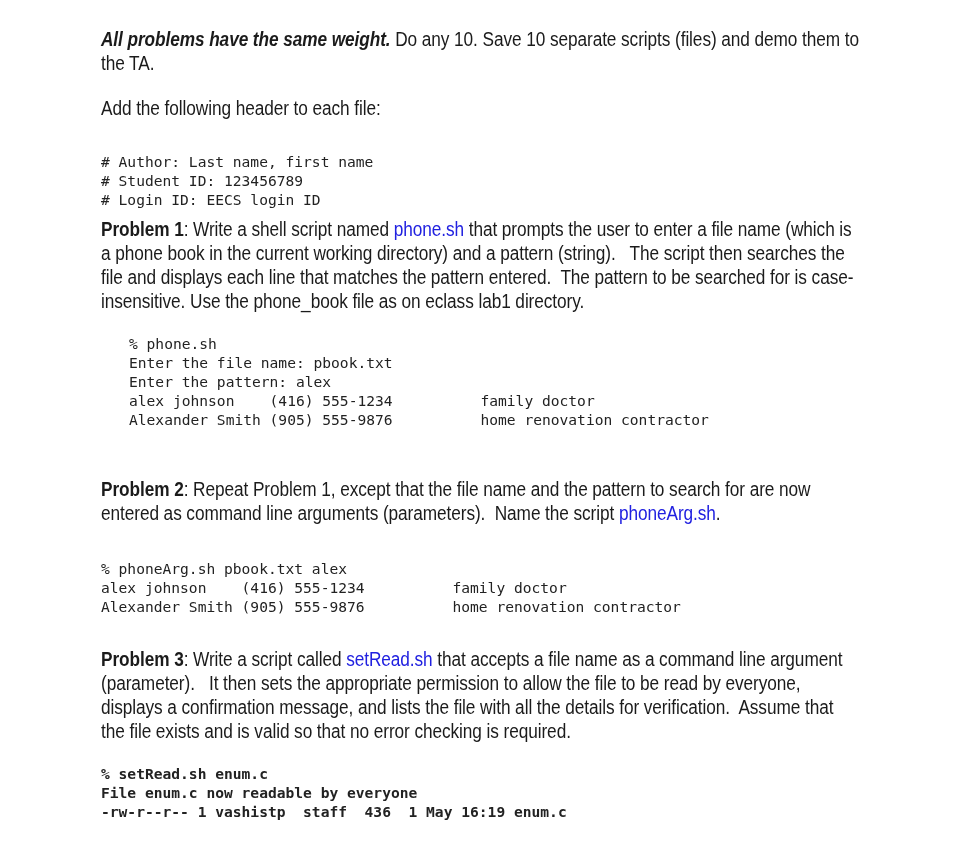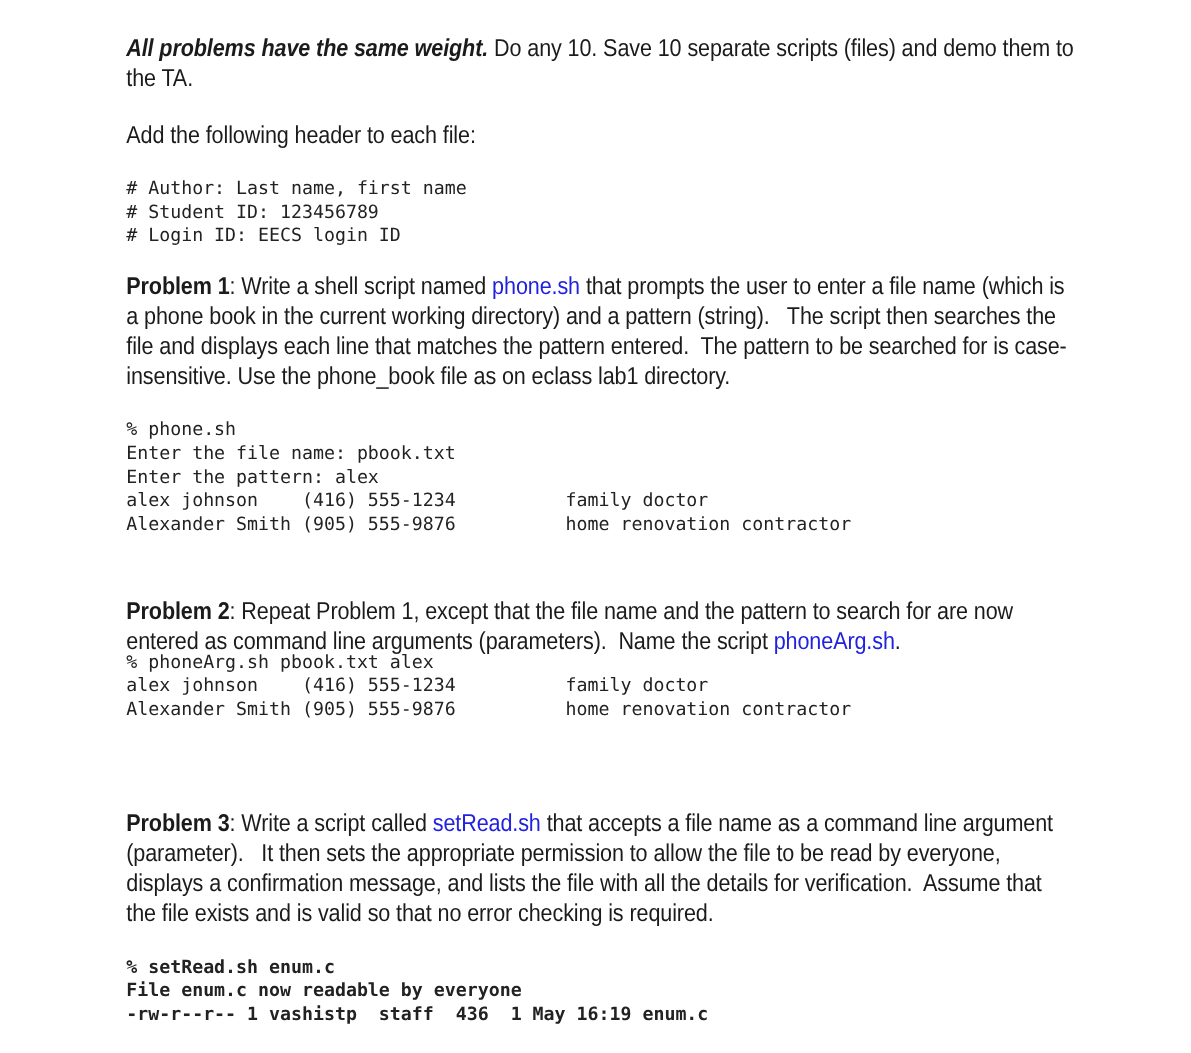--- a/index.html
+++ b/index.html
@@ -43,25 +43,25 @@
     font-size: 14.6px;
     line-height: 18.9px;
     color: #222222;
     white-space: pre;
     letter-spacing: 0px;
   }
 
   
   .s-intro   { position: absolute; top: 27px; }
   .s-addhdr  { position: absolute; top: 96px; }
-  .s-hdrcode { position: absolute; top: 142px; }
+  .s-hdrcode { position: absolute; top: 153px; }
   .s-p1      { position: absolute; top: 217px; }
-  .s-c1      { position: absolute; top: 335px; }
+  .s-c1      { position: absolute; top: 335px; margin-left: 28px; }
   .s-p2      { position: absolute; top: 477px; }
-  .s-c2      { position: absolute; top: 521px; }
+  .s-c2      { position: absolute; top: 560px; }
   .s-p3      { position: absolute; top: 647px; }
   .s-c3      { position: absolute; top: 765px; font-weight: bold; }
 </style>
 </head>
 <body>
 
 <div class="page">
 
   <div class="prose s-intro"><span class="bi">All problems have the same weight.</span><span> Do any 10. Save 10 separate scripts (files) and demo them to the TA.</span></div>
 

